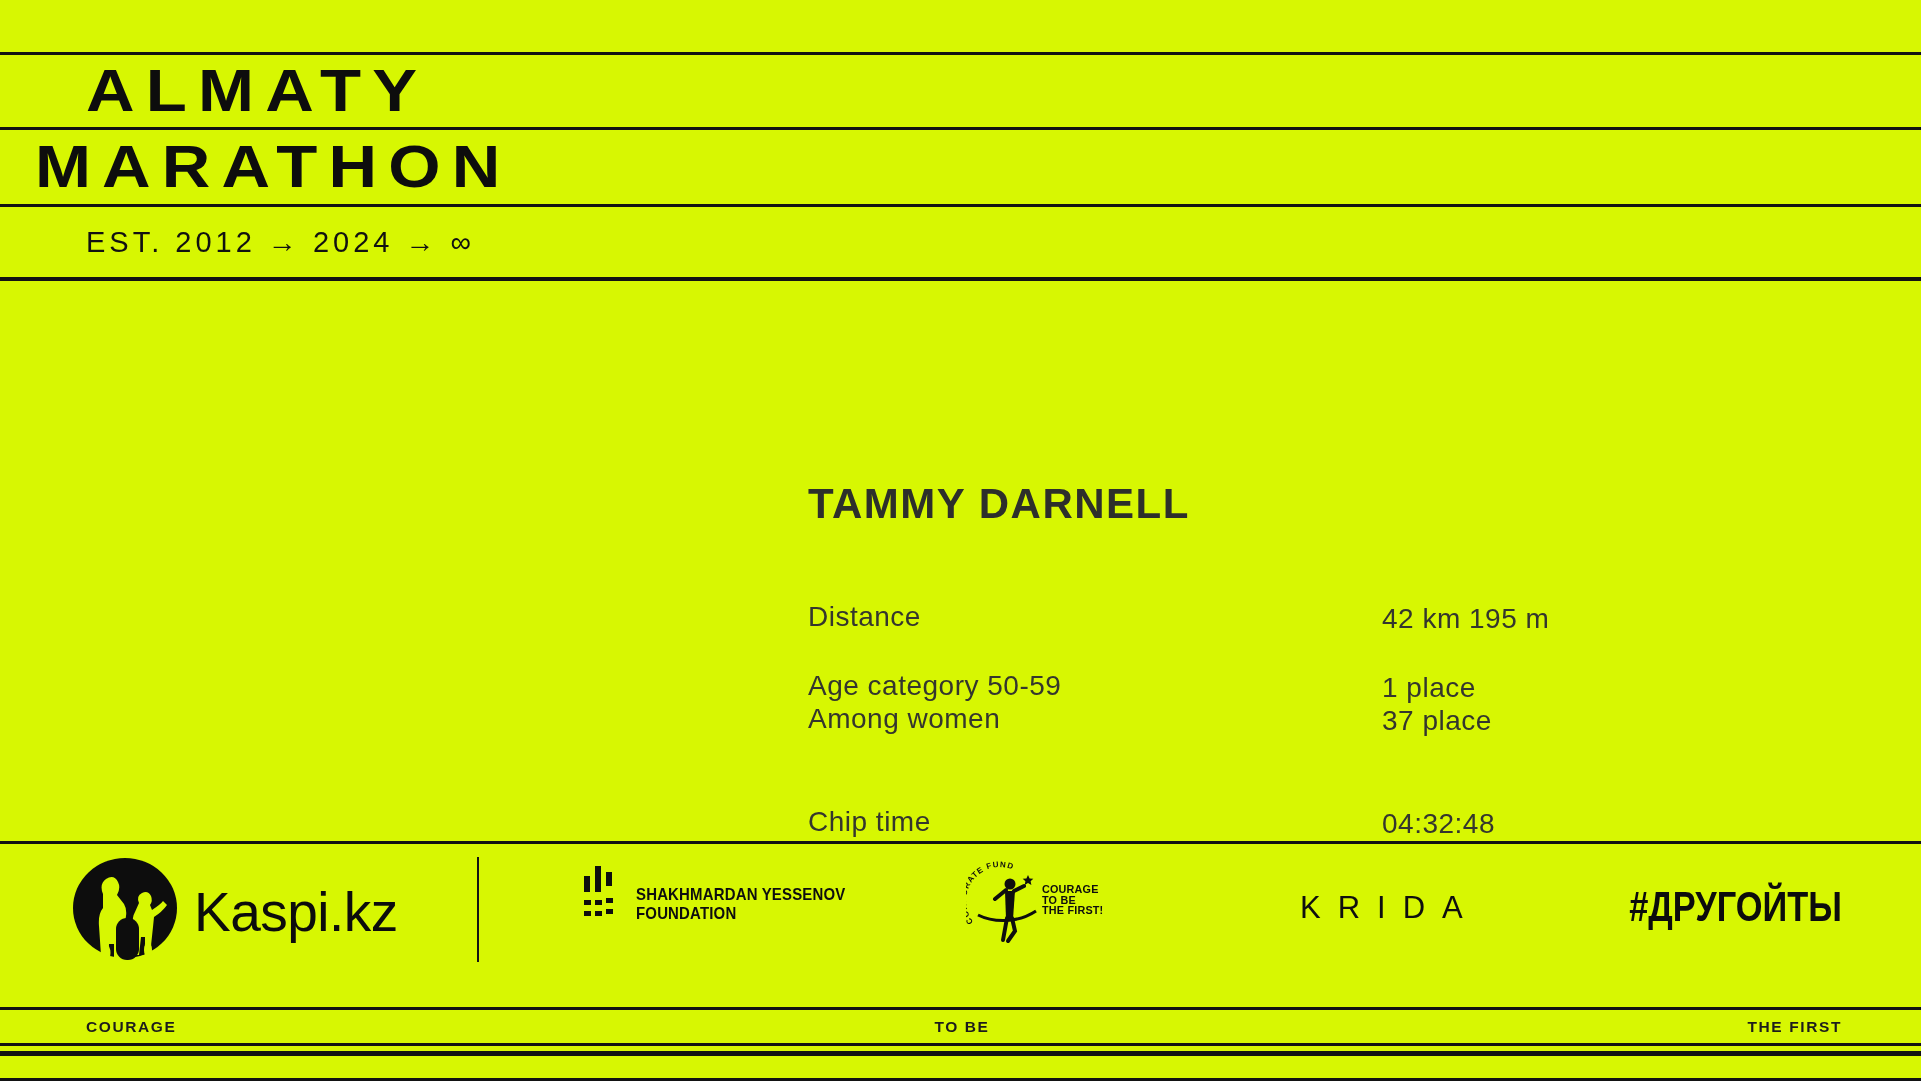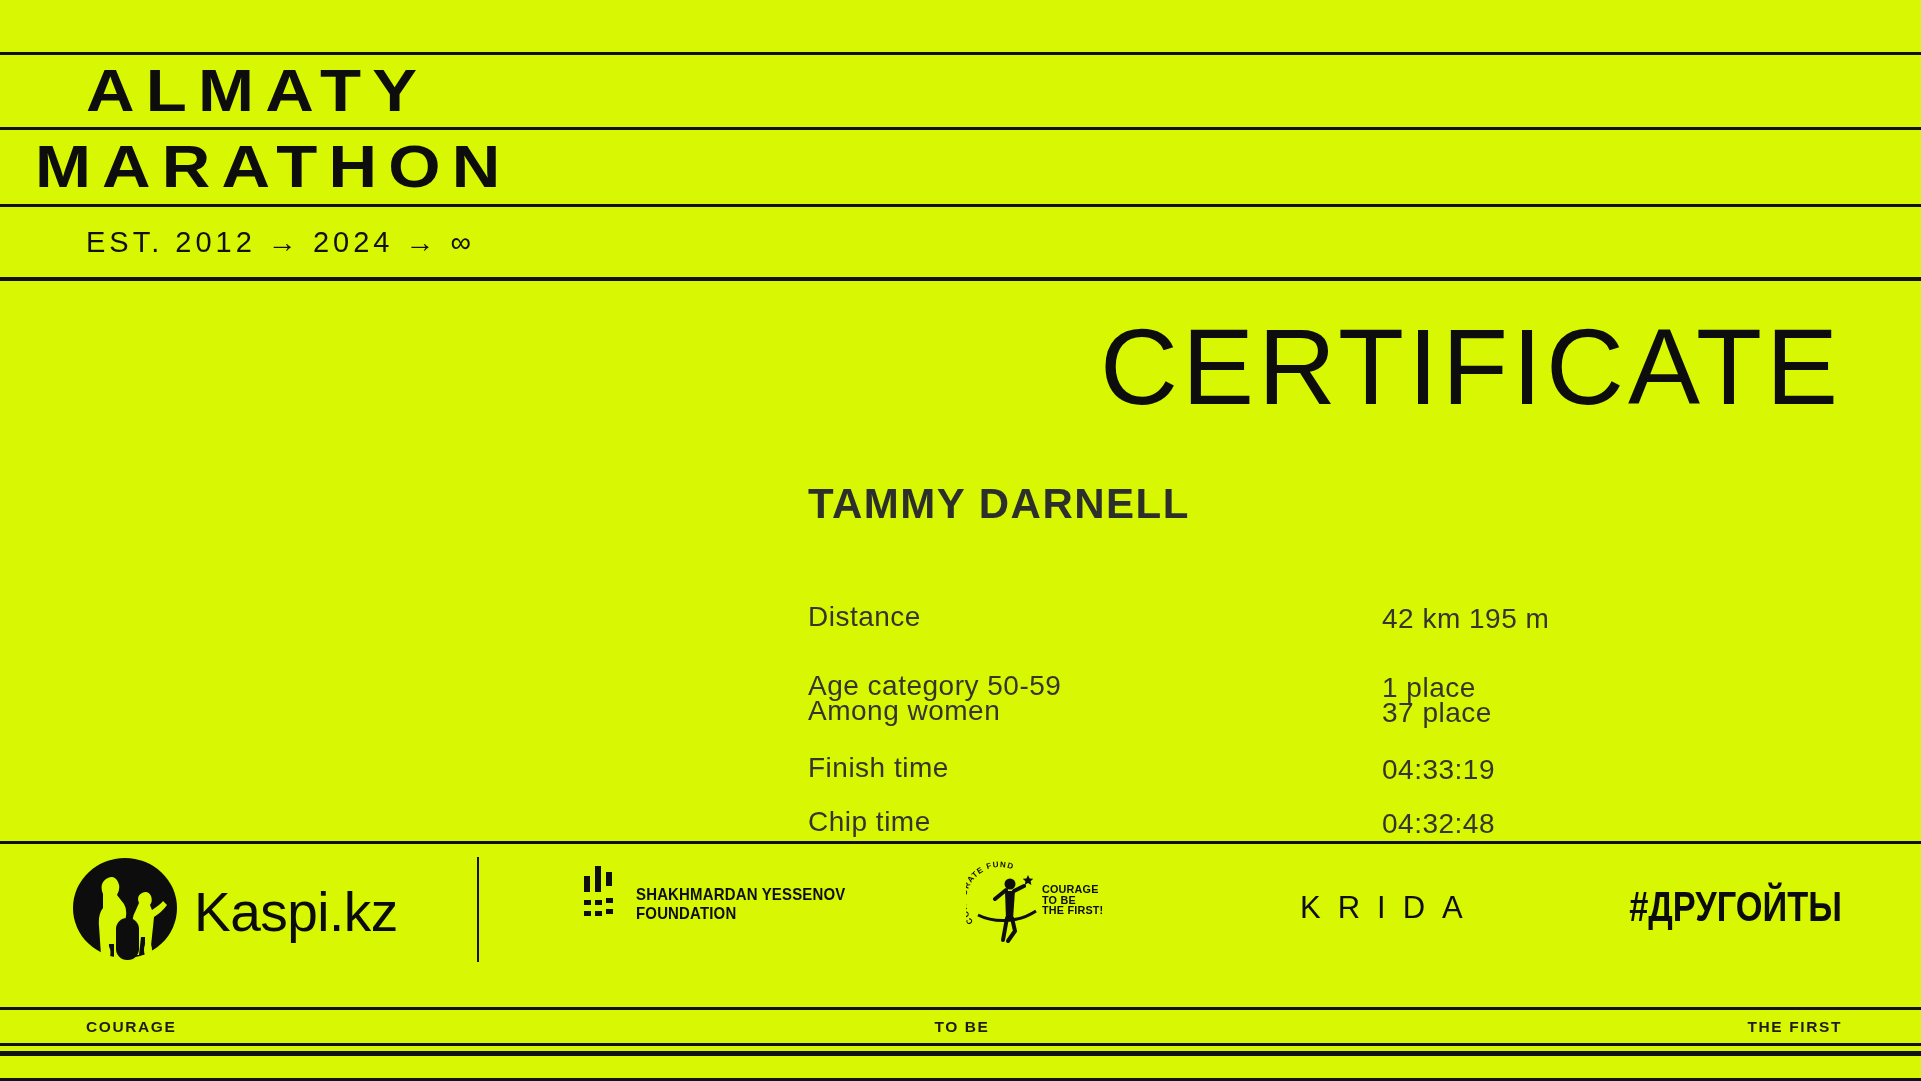--- a/index.html
+++ b/index.html
@@ -76,39 +76,34 @@
   <div class="band" style="top:55px;height:72px;border-radius:24px;">
     <span class="big-title from-left">ALMATY</span>
   </div>
   <div class="band right" style="top:130px;height:74px;">
     <span class="big-title from-right">MARATHON</span>
   </div>
   <div class="band right" style="top:207px;height:70px;">
     <span class="est">EST. 2012 → 2024 → ∞</span>
   </div>
 
-  <div class="cert-title">CERTIFICATE</div>
   <div class="athlete">TAMMY DARNELL</div>
 
   <div class="results">
     <div class="row" style="top:0px;">
       <span class="lbl">Distance</span>
       <span class="val">42 km 195 m</span>
     </div>
     <div class="row" style="top:69px;">
       <span class="lbl">Age category 50-59</span>
       <span class="val">1 place</span>
     </div>
-    <div class="row" style="top:94px;">
+    <div class="row" style="top:102px;">
       <span class="lbl">Among women</span>
       <span class="val">37 place</span>
-    </div>
-    <div class="row" style="top:151px;">
-      <span class="lbl">Finish time</span>
-      <span class="val">04:33:19</span>
     </div>
     <div class="row" style="top:205px;">
       <span class="lbl">Chip time</span>
       <span class="val">04:32:48</span>
     </div>
   </div>
 
   <svg class="kaspi-logo" width="104" height="102" viewBox="0 0 104 102">
     <ellipse cx="52" cy="50" rx="52" ry="50" fill="#0d0d0d"></ellipse>
 

